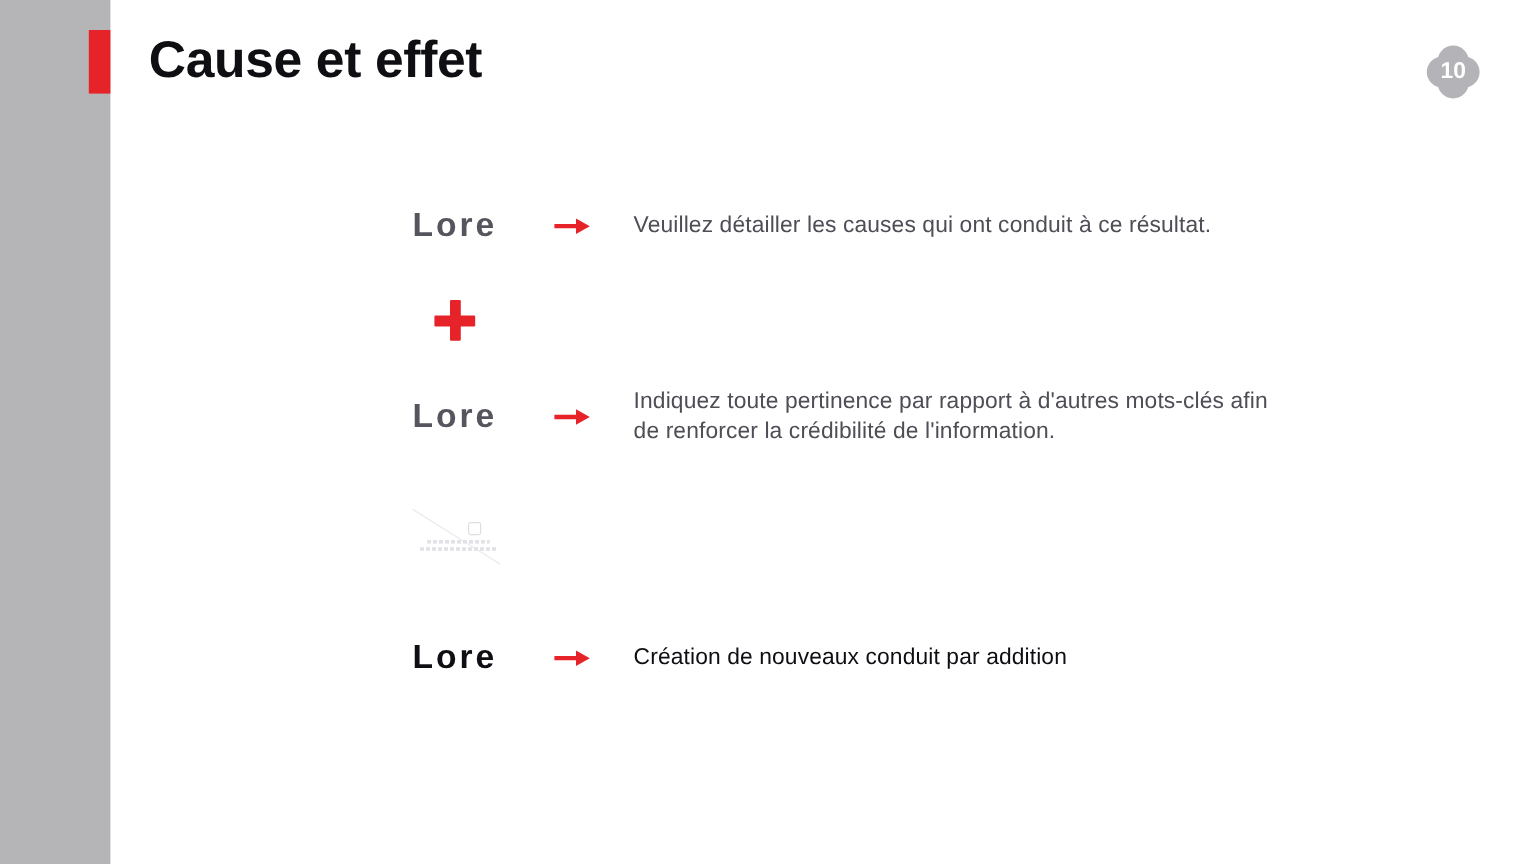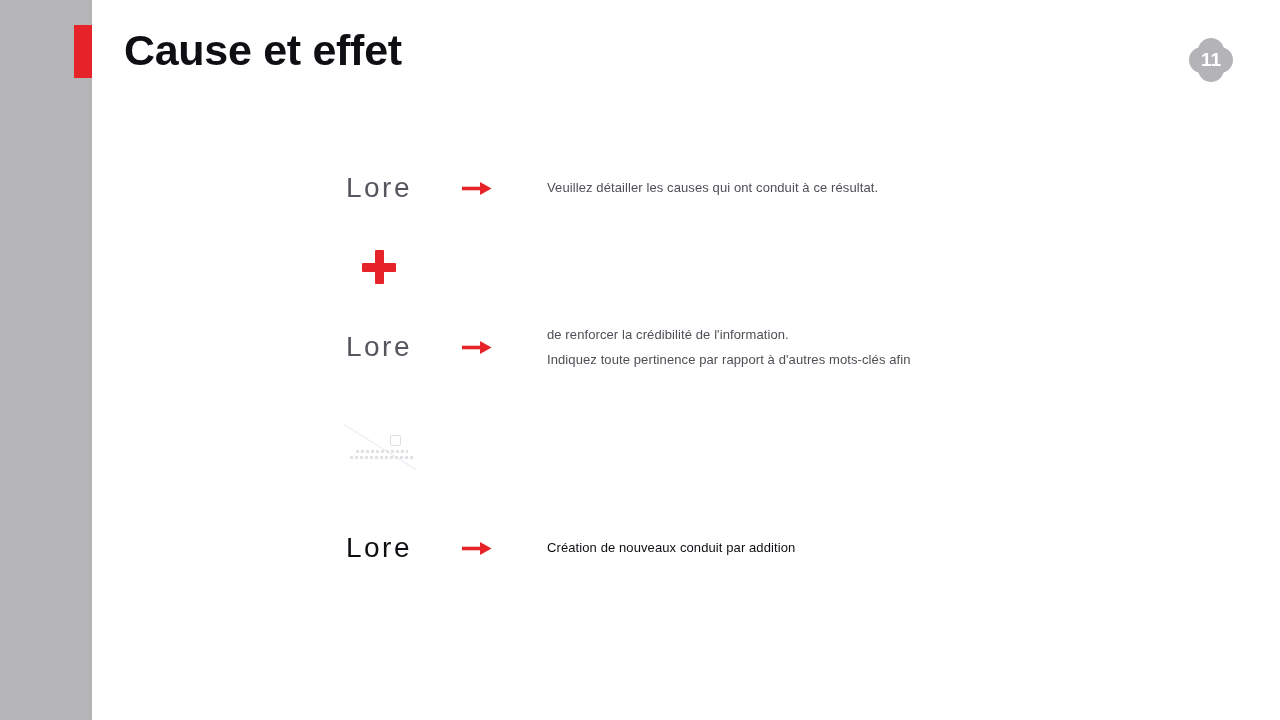--- a/index.html
+++ b/index.html
@@ -75,33 +75,33 @@
     display: flex;
     align-items: center;
   }
   .row-1 { top: 148px; height: 80px; }
   .row-2 { top: 304px; height: 86px; }
   .row-3 { top: 508px; height: 80px; }
   .lore {
     width: 158px;
     text-align: center;
     font-size: 28px;
-    font-weight: 400;
+    font-weight: 700;
     letter-spacing: 2.5px;
   }
   .arrowbox {
     width: 37px;
     display: flex;
     align-items: center;
     justify-content: center;
     color: var(--accent_red, #e62328);
   }
   .rowtext {
-    margin-left: 52px;
-    font-size: 13px;
+    margin-left: 33px;
+    font-size: 19px;
     line-height: 25.5px;
     letter-spacing: 0.1px;
   }
   .rowtext span { display: block; }
   .tone-gray  .lore    { color: var(--label_gray, #55555e); }
   .tone-gray  .rowtext { color: var(--text_gray, #4e4e56); }
   .tone-black .lore    { color: var(--text_black, #0e0e13); }
   .tone-black .rowtext { color: var(--text_black, #0e0e13); }
   
   .plus {
@@ -161,21 +161,21 @@
   <div class="sidebar"></div>
   <div class="red-bar"></div>
 
   <h1 class="title">Cause et effet</h1>
 
   <div class="page-badge">
     <span class="petal petal-t"></span>
     <span class="petal petal-b"></span>
     <span class="petal petal-l"></span>
     <span class="petal petal-r"></span>
-    <span class="page-num">11</span>
+    <span class="page-num">10</span>
   </div>
 
   <div class="row row-1 tone-gray">
     <div class="lore">Lore</div>
     <div class="arrowbox">
       <svg width="32" height="17" viewBox="0 0 32 17" aria-hidden="true">
         <path d="M1 8.5 H21" stroke="currentColor" stroke-width="3.6" fill="none"></path>
         <path d="M19 2 L30.5 8.5 L19 15 Z" fill="currentColor"></path>
       </svg>
     </div>
@@ -188,22 +188,22 @@
 
   <div class="row row-2 tone-gray">
     <div class="lore">Lore</div>
     <div class="arrowbox">
       <svg width="32" height="17" viewBox="0 0 32 17" aria-hidden="true">
         <path d="M1 8.5 H21" stroke="currentColor" stroke-width="3.6" fill="none"></path>
         <path d="M19 2 L30.5 8.5 L19 15 Z" fill="currentColor"></path>
       </svg>
     </div>
     <div class="rowtext">
+      <span>Indiquez toute pertinence par rapport à d'autres mots-clés afin</span>
       <span>de renforcer la crédibilité de l'information.</span>
-      <span>Indiquez toute pertinence par rapport à d'autres mots-clés afin</span>
     </div>
   </div>
 
   <div class="watermark">
     <span class="wm-diag"></span>
     <span class="wm-mark"></span>
     <span class="wm-line1"></span>
     <span class="wm-line2"></span>
   </div>
 

